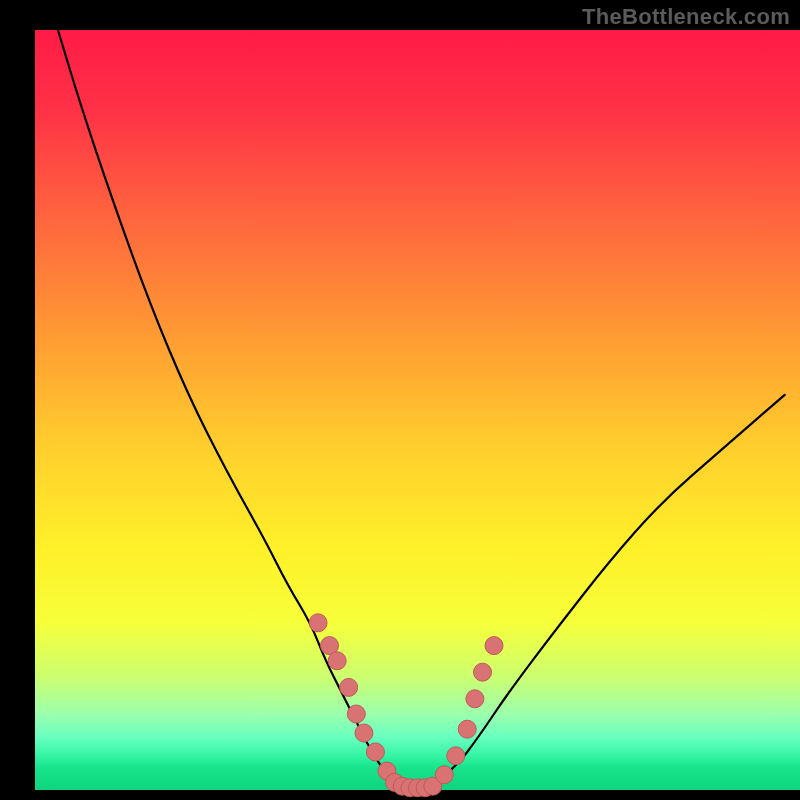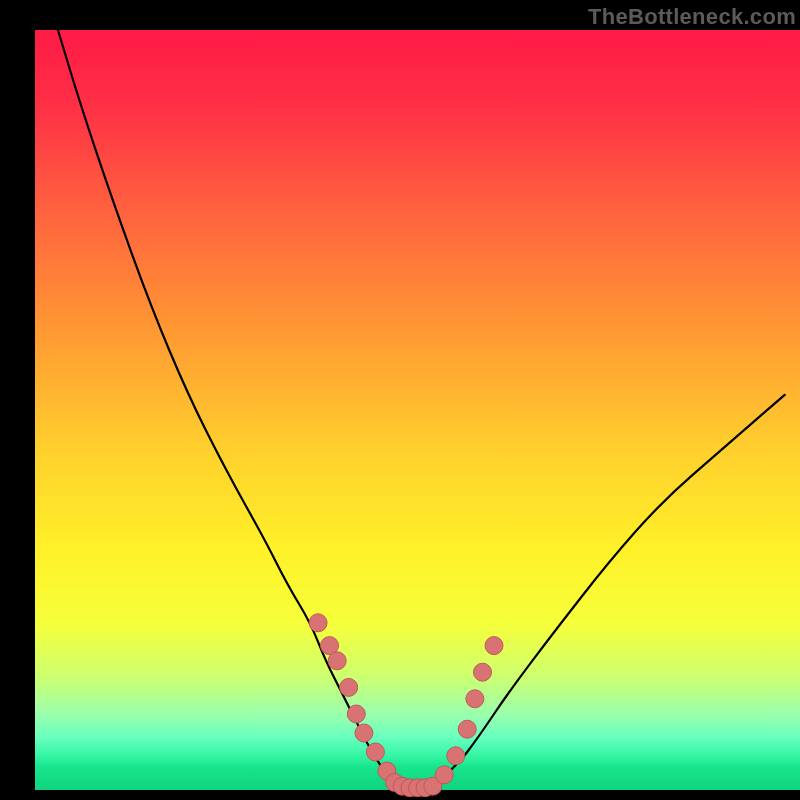--- a/index.html
+++ b/index.html
@@ -13,21 +13,21 @@
   }
   .outer {
     position: relative;
     width: 800px;
     height: 800px;
     background: #000;
   }
   .watermark {
     position: absolute;
     top: 4px;
-    right: 4px;
+    right: 10px;
     color: #5b5b5b;
     font-size: 22px;
     font-weight: 600;
     letter-spacing: 0.3px;
     z-index: 10;
     text-align: right;
   }
   svg {
     position: absolute;
     top: 0;

